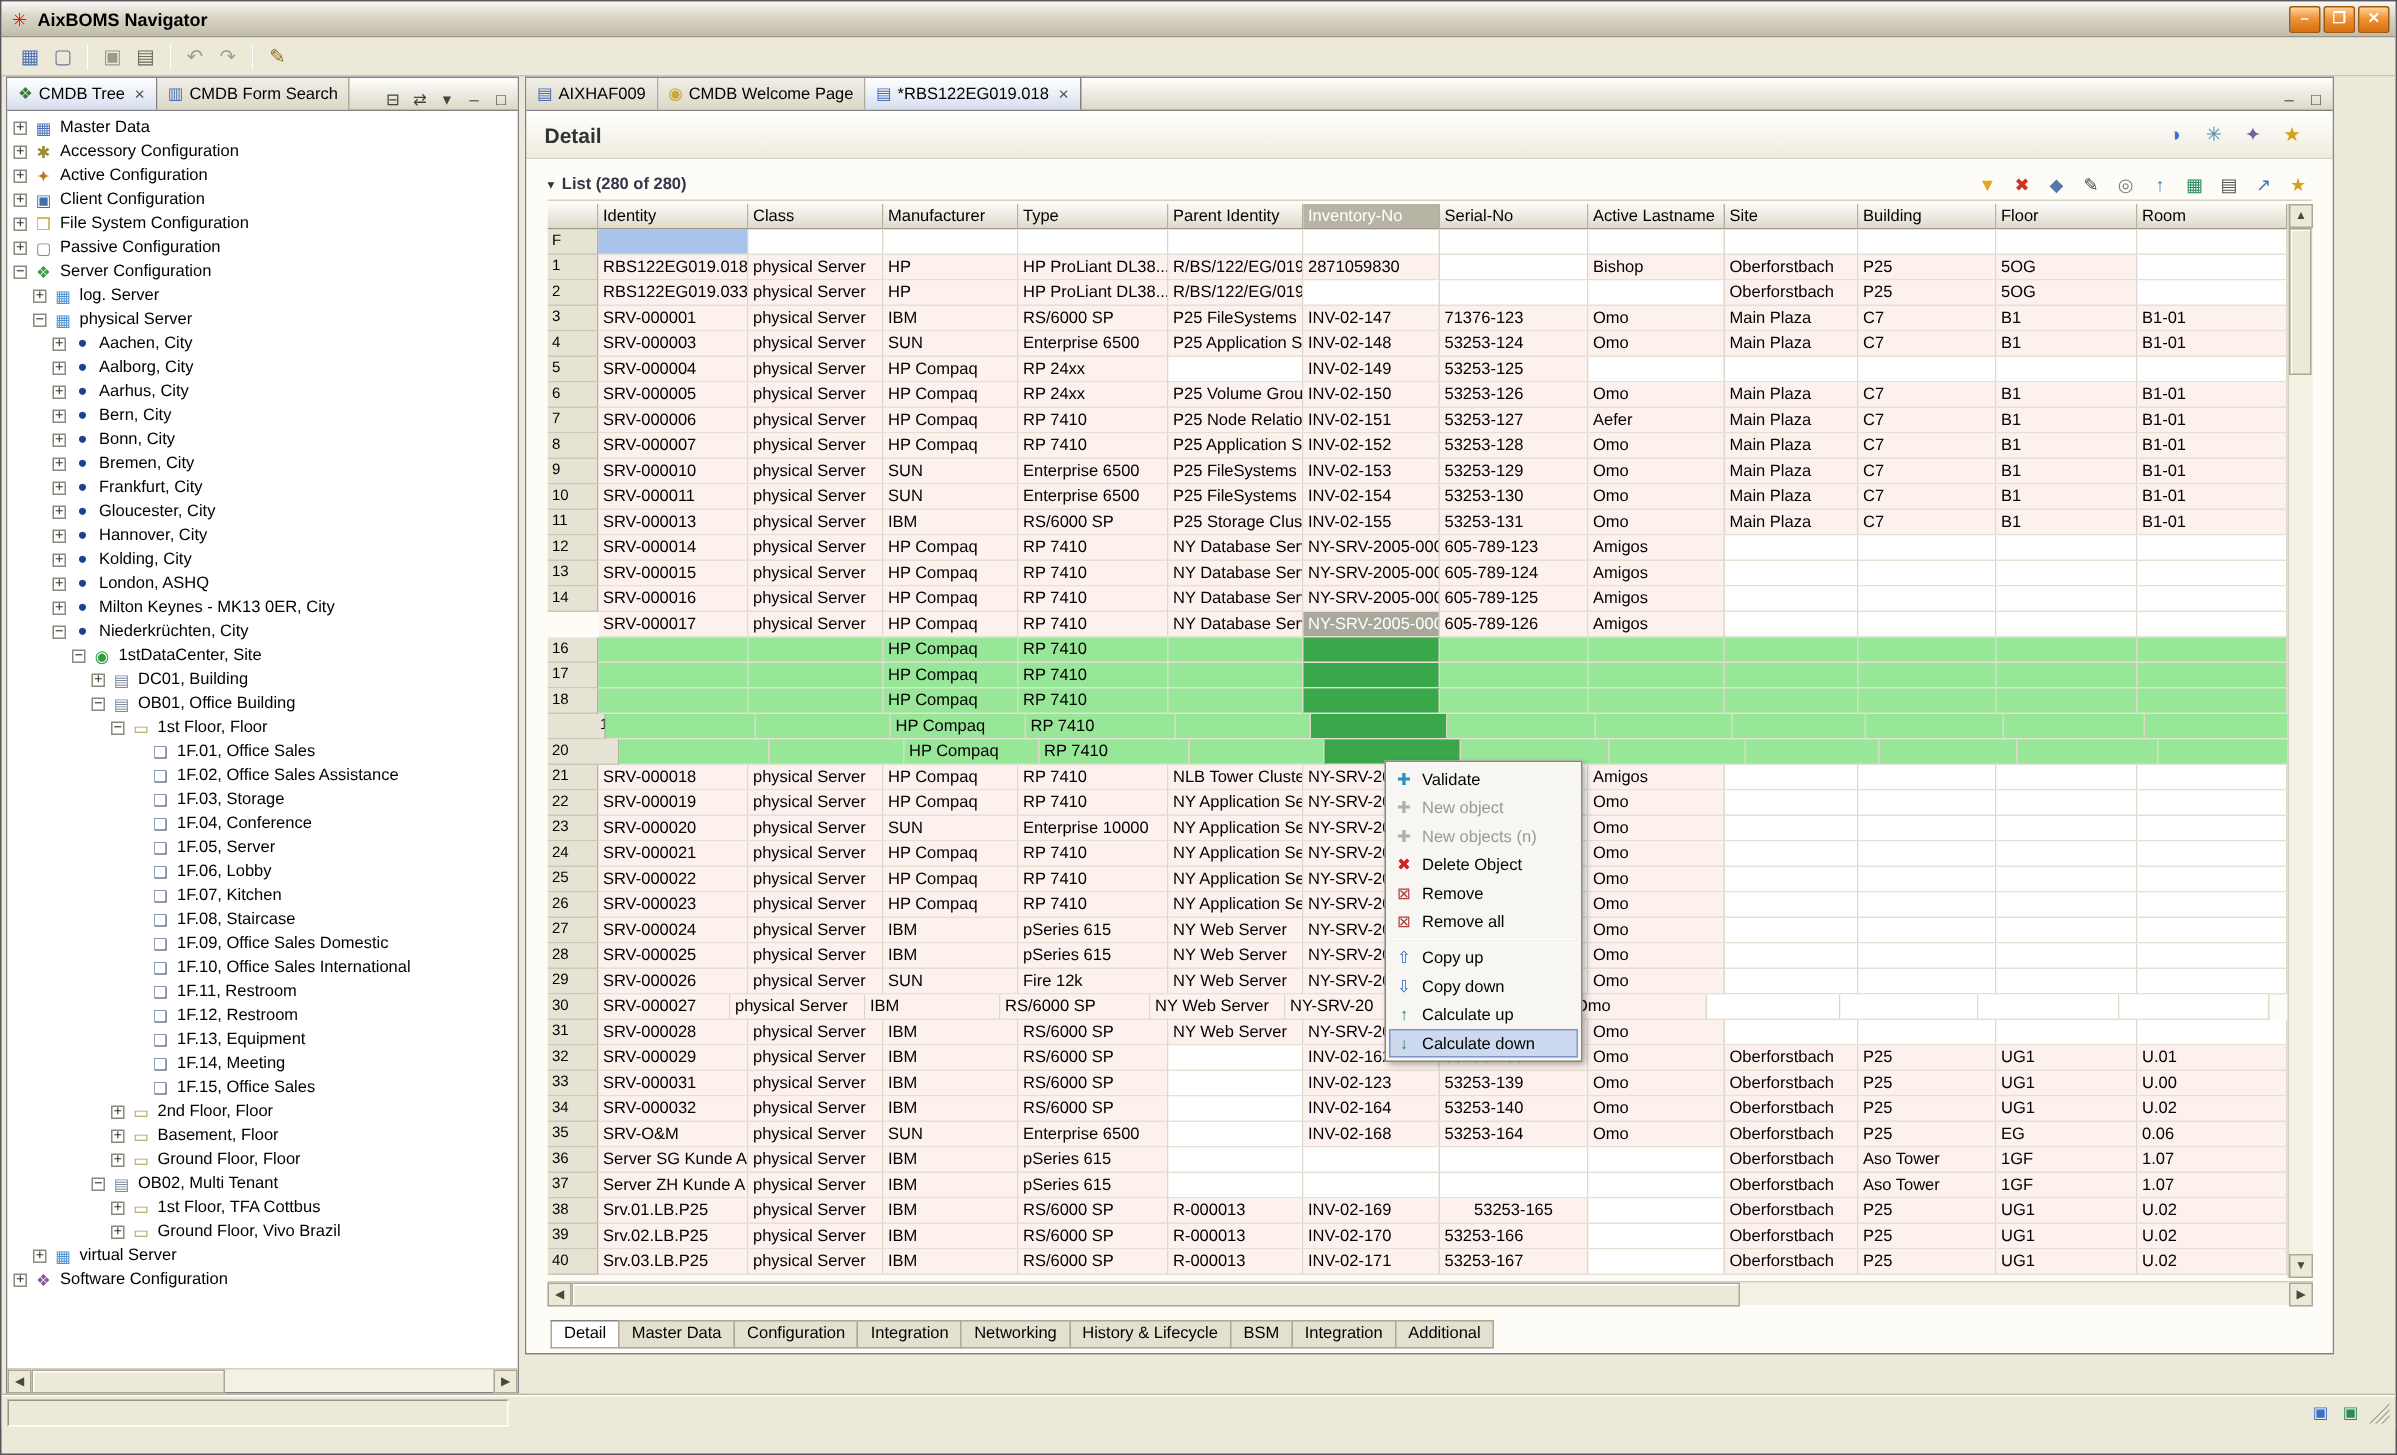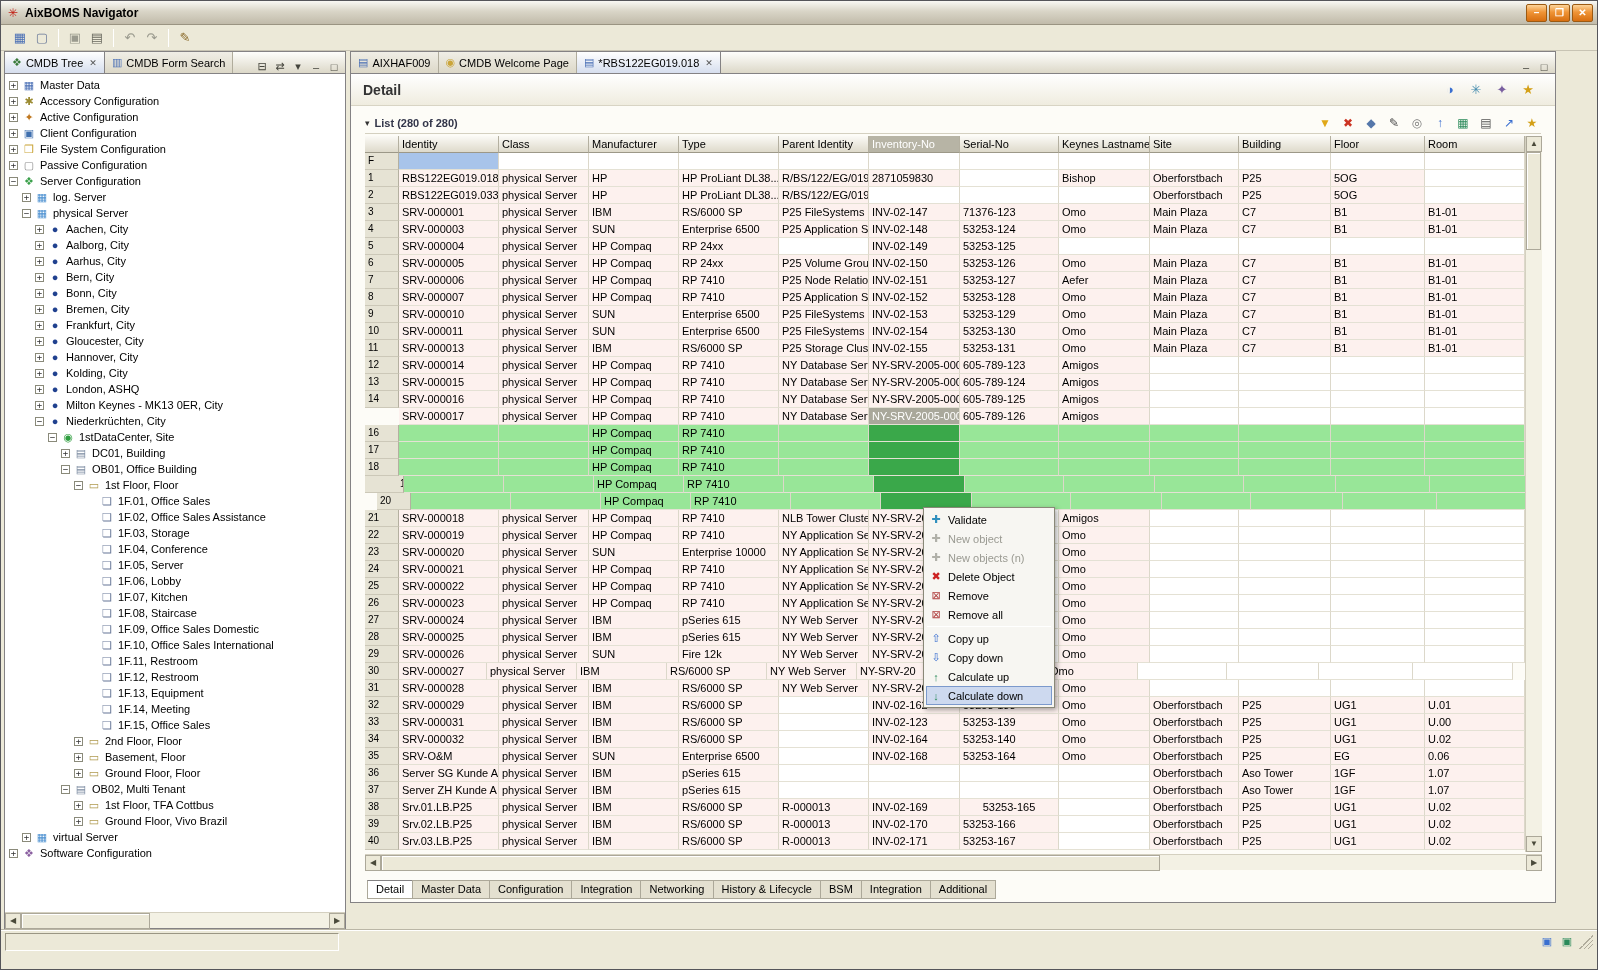--- a/index.html
+++ b/index.html
@@ -458,21 +458,21 @@
             <div class="grid" id="grid">
                 <div class="grid-row">
                   <div class="gc gh" style="width: 34px;"></div>
                   <div class="gc gh" style="width: 100px;">Identity</div>
                   <div class="gc gh" style="width: 90px;">Class</div>
                   <div class="gc gh" style="width: 90px;">Manufacturer</div>
                   <div class="gc gh" style="width: 100px;">Type</div>
                   <div class="gc gh" style="width: 90px;">Parent Identity</div>
                   <div class="gc gh hl" style="width: 91px;">Inventory-No</div>
                   <div class="gc gh" style="width: 99px;">Serial-No</div>
-                  <div class="gc gh" style="width: 91px;">Keynes Lastname</div>
+                  <div class="gc gh" style="width: 91px;">Active Lastname</div>
                   <div class="gc gh" style="width: 89px;">Site</div>
                   <div class="gc gh" style="width: 92px;">Building</div>
                   <div class="gc gh" style="width: 94px;">Floor</div>
                   <div class="gc gh" style="width: 100px;">Room</div>
                 </div>
                 <div class="grid-row">
                   <div class="gc num" style="width: 34px;">F</div>
                   <div class="gc fsel" style="width: 100px;"></div>
                   <div class="gc" style="width: 90px;"></div>
                   <div class="gc" style="width: 90px;"></div>
@@ -765,21 +765,21 @@
                   <div class="gc green" style="width: 90px;"></div>
                   <div class="gc greendark" style="width: 91px;"></div>
                   <div class="gc green" style="width: 99px;"></div>
                   <div class="gc green" style="width: 91px;"></div>
                   <div class="gc green" style="width: 89px;"></div>
                   <div class="gc green" style="width: 92px;"></div>
                   <div class="gc green" style="width: 94px;"></div>
                   <div class="gc green" style="width: 100px;"></div>
                 </div>
                 <div class="grid-row">
-                  <div class="gc num" style="width: 34px; margin-left: 12px;">20</div>
+                  <div class="gc num" style="width: 48px;">20</div>
                   <div class="gc green" style="width: 100px;"></div>
                   <div class="gc green" style="width: 90px;"></div>
                   <div class="gc green" style="width: 90px;">HP Compaq</div>
                   <div class="gc green" style="width: 100px;">RP 7410</div>
                   <div class="gc green" style="width: 90px;"></div>
                   <div class="gc greendark" style="width: 91px;"></div>
                   <div class="gc green" style="width: 99px;"></div>
                   <div class="gc green" style="width: 91px;"></div>
                   <div class="gc green" style="width: 89px;"></div>
                   <div class="gc green" style="width: 92px;"></div>

